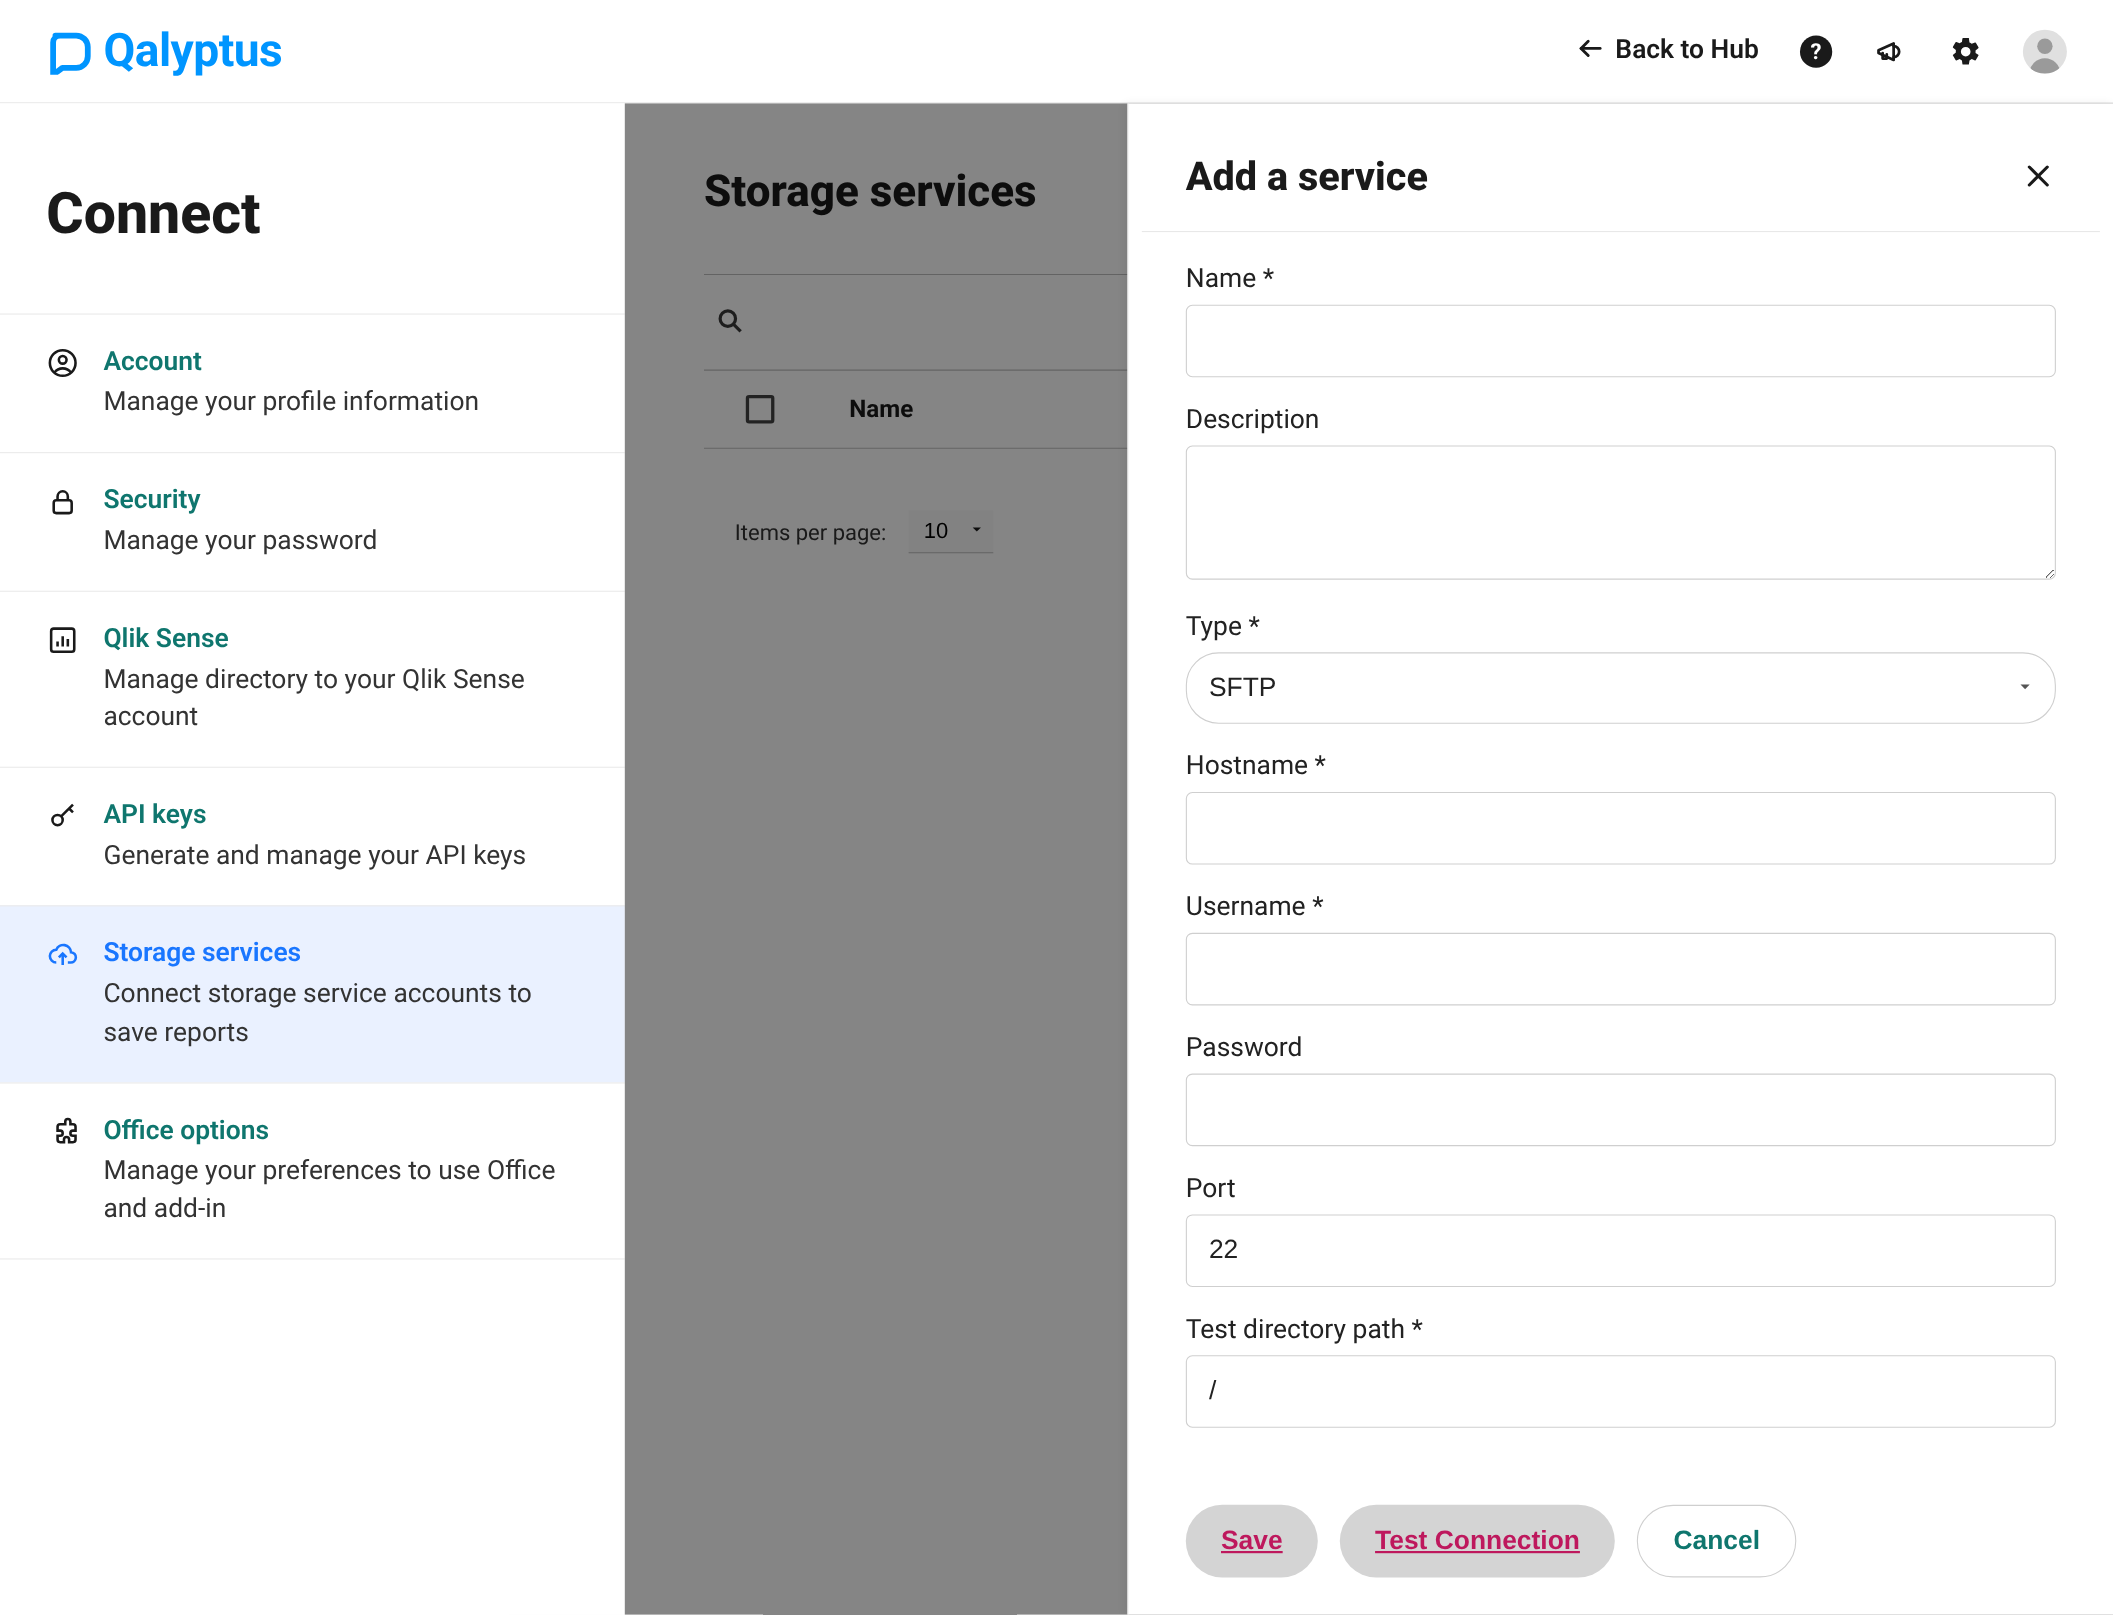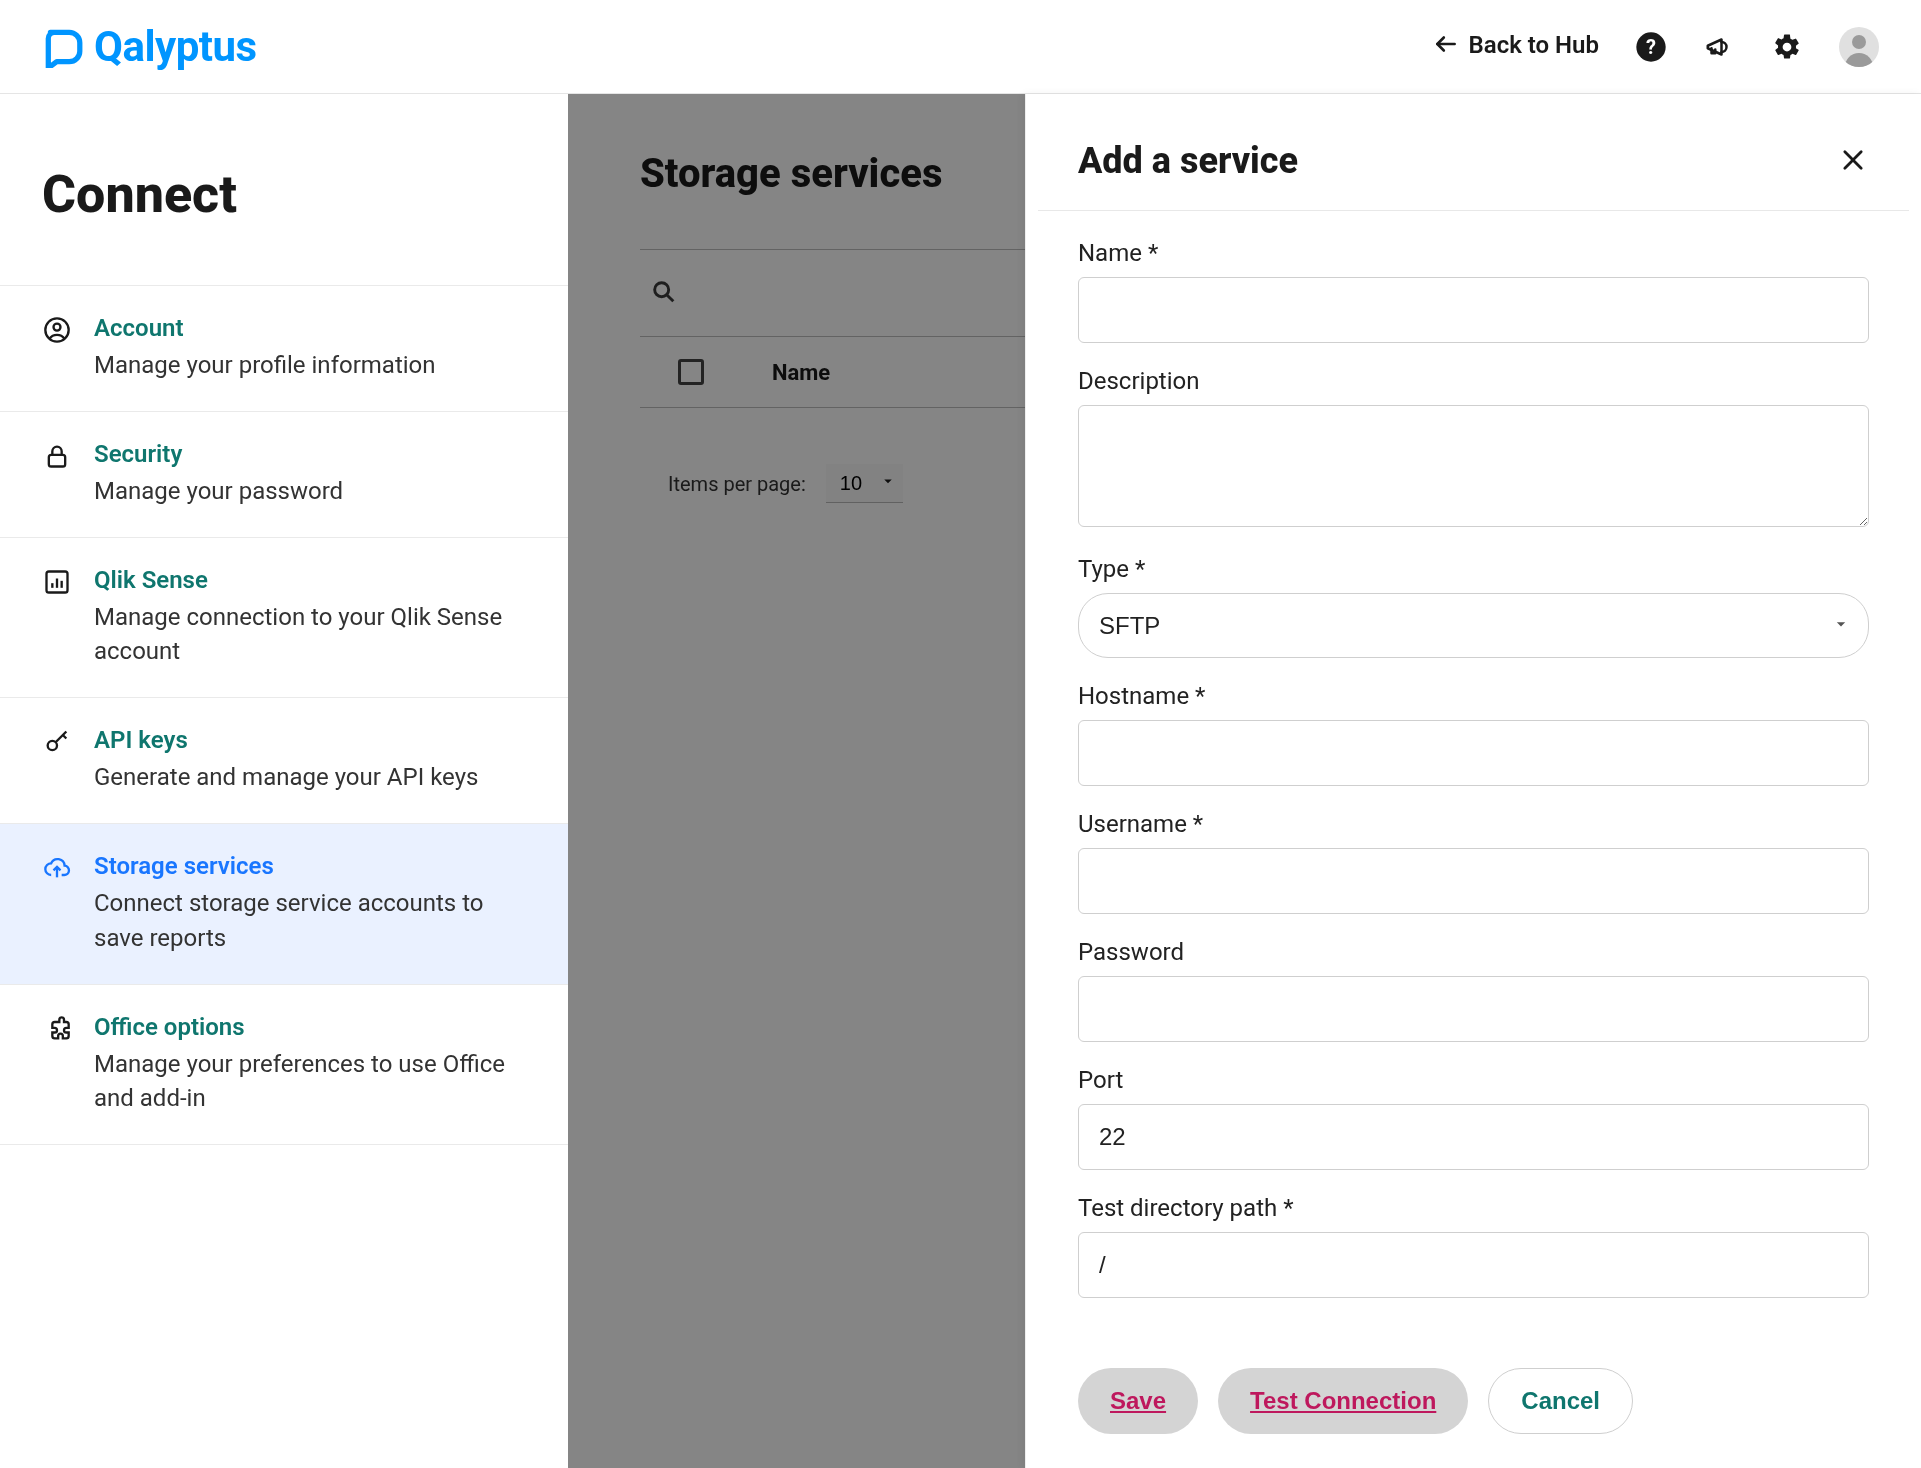--- a/index.html
+++ b/index.html
@@ -143,21 +143,21 @@
       <div class="nav-icon">
         <svg width="28" height="28" viewBox="0 0 24 24" fill="none" stroke="#1a1a1a" stroke-width="2">
             <rect x="3" y="3" width="18" height="18" rx="2"></rect>
             <line x1="8" y1="17" x2="8" y2="13"></line>
             <line x1="12" y1="17" x2="12" y2="9"></line>
             <line x1="16" y1="17" x2="16" y2="11"></line>
           </svg>
       </div>
       <div class="nav-text">
         <div class="nav-title">Qlik Sense</div>
-        <div class="nav-desc">Manage connection to your Qlik Sense account</div>
+        <div class="nav-desc">Manage directory to your Qlik Sense account</div>
       </div>
     </div>
 
     <div class="nav-item">
       <div class="nav-icon">
         <svg width="28" height="28" viewBox="0 0 24 24" fill="none" stroke="#1a1a1a" stroke-width="2">
             <circle cx="8" cy="15" r="4"></circle>
             <path d="M11 12 L20 3"></path>
             <path d="M17 6 l3 3"></path>
           </svg>

